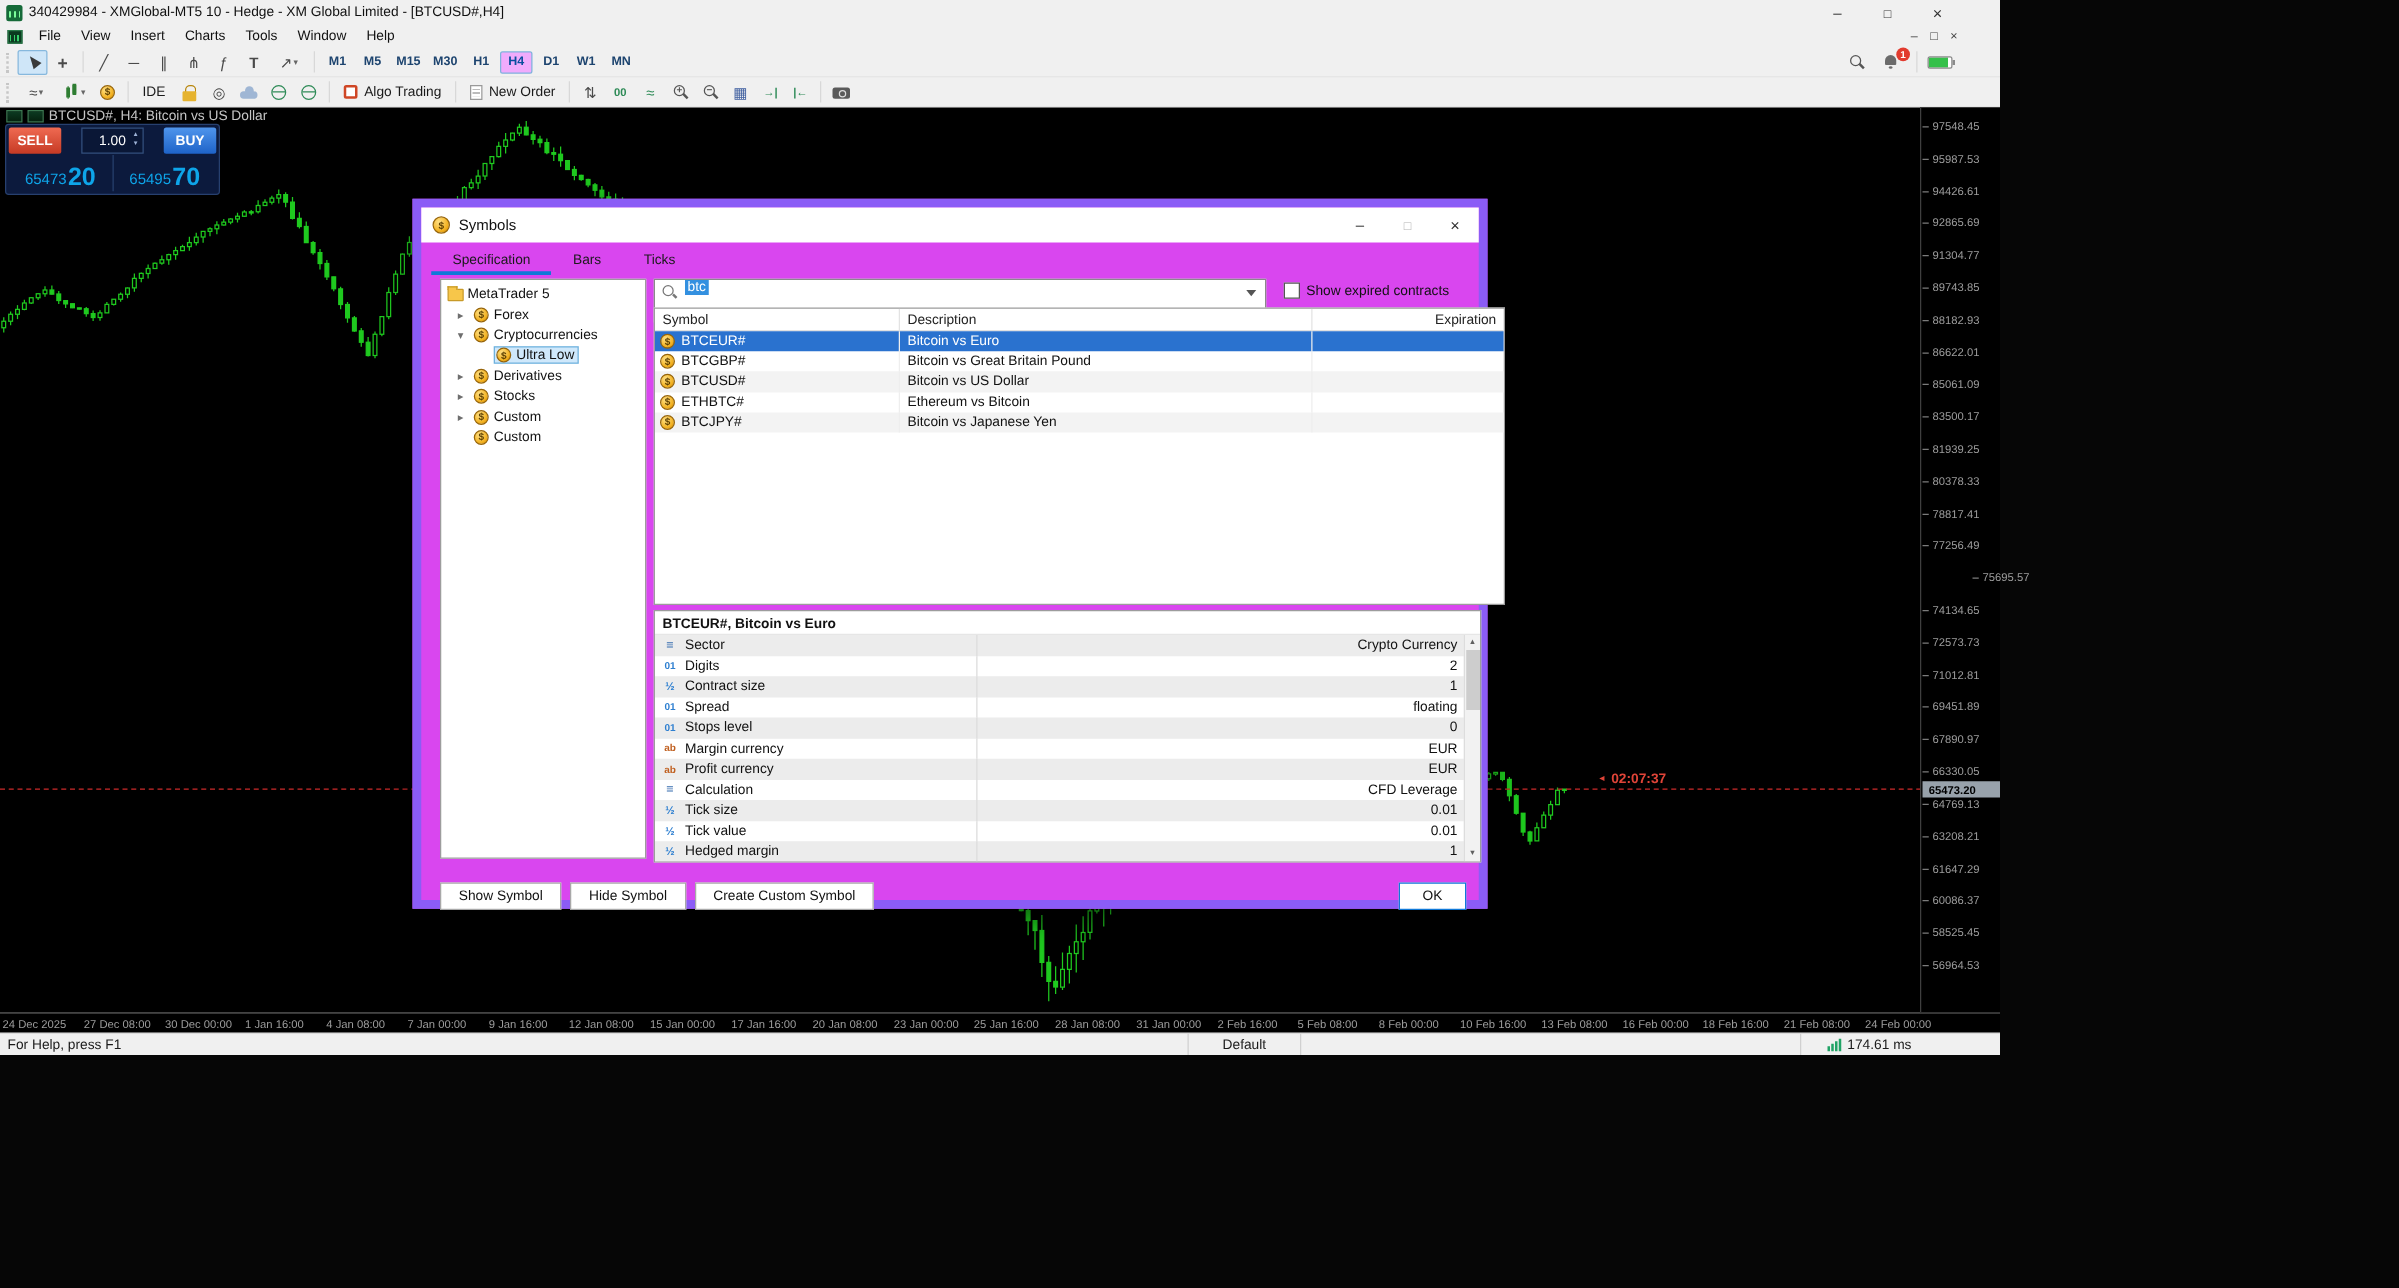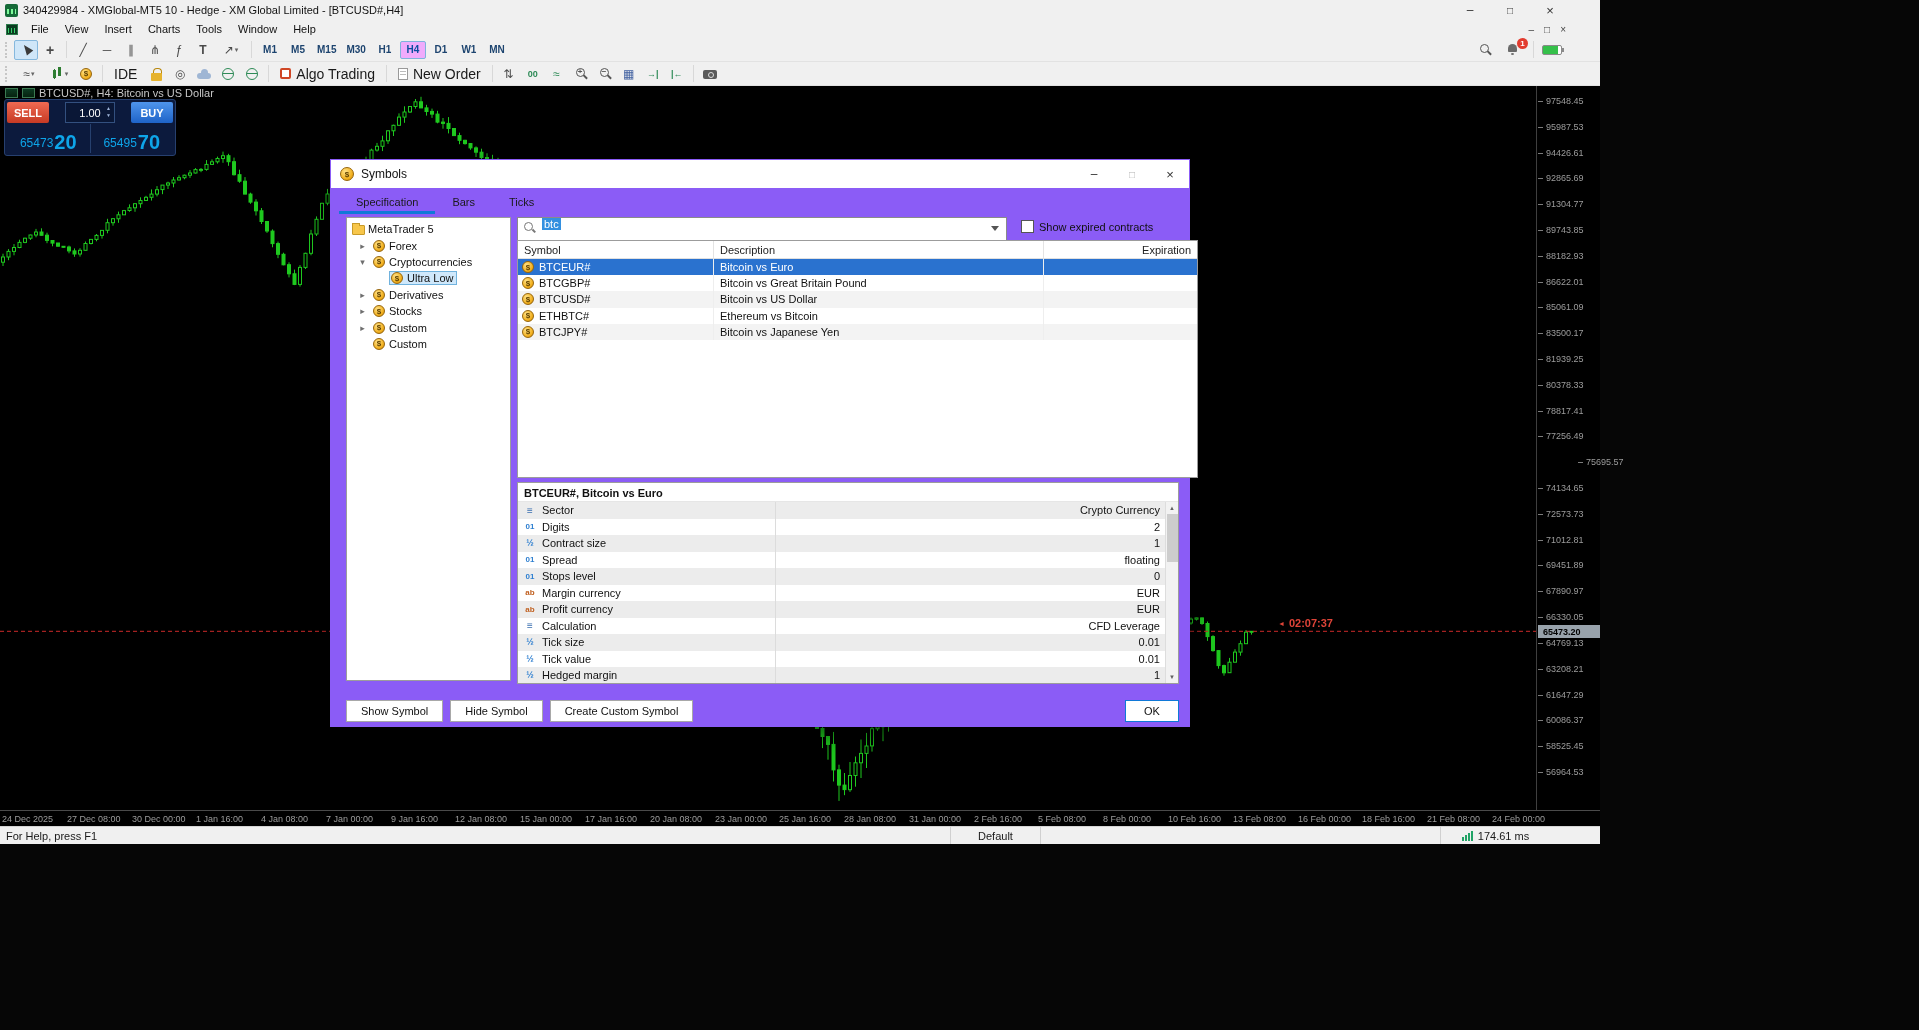--- a/index.html
+++ b/index.html
@@ -26,21 +26,21 @@
 
 
 .toolbar{height:24px;background:#f0f0f0;border-bottom:1px solid #e2e2e2;display:flex;align-items:center;padding-left:4px}
 .grip{width:5px;height:16px;border-left:2px dotted #c6c6c6;margin:0 4px 0 1px}
 .sep{width:1px;height:17px;background:#d8d8d8;margin:0 4px}
 .tb-btn{width:24px;height:20px;display:flex;align-items:center;justify-content:center;color:#4a4a4a;font-size:12px;
  border:1px solid transparent;border-radius:2px;position:relative}
 .tb-btn.active{background:#cfe6f8;border-color:#86b8dd}
 .gly{font-size:12px;color:#4a4a4a}
 .caret{font-size:7px;color:#666;margin-left:1px}
-.tb-label-btn{display:flex;align-items:center;gap:5px;height:20px;padding:0 7px;font-size:14px;color:#1a1a1a;border-radius:2px}
+.tb-label-btn{display:flex;align-items:center;gap:5px;height:20px;padding:0 7px;font-size:11px;color:#1a1a1a;border-radius:2px}
 .tb-right{margin-left:auto;margin-right:38px;display:flex;align-items:center;gap:4px}
 .tf-group{display:flex;align-items:center}
 .tf-btn{min-width:26px;height:18px;padding:0 3px;margin:0 1px;display:flex;align-items:center;justify-content:center;
  font-size:10px;font-weight:bold;color:#1d446f;border:1px solid transparent;border-radius:2px}
 .tf-btn.active{background:#f0abfc;border-color:#7fb2dd;color:#0a4f9e}
 
 
 .i-cursor{width:14px;height:14px;position:relative}
 .i-cursor::before{content:"";position:absolute;left:4px;top:1px;width:0;height:0;border-style:solid;
  border-width:0 4px 10px 4px;border-color:transparent transparent #3a3a3a transparent;transform:rotate(-38deg)}
@@ -114,21 +114,21 @@
 .sb-flex{flex:1}
 .sb-panel{border-left:1px solid #d0d0d0;height:100%;display:flex;align-items:center;justify-content:center;padding:0 10px}
 .sb-profile{width:90px}
 .sb-empty{width:400px}
 .sb-conn{width:110px;gap:5px;margin-right:50px}
 .sig{display:inline-flex;align-items:flex-end;gap:1px;height:10px}
 .sig i{display:inline-block;width:2px;background:#21a366}
 .sig i:nth-child(1){height:4px}.sig i:nth-child(2){height:6px}.sig i:nth-child(3){height:8px}.sig i:nth-child(4){height:10px}
 
 
-.dialog{position:absolute;left:330px;top:159px;width:860px;height:568px;background:#8b5cf6;border:1px solid #8b5cf6;
+.dialog{position:absolute;left:330px;top:159px;width:860px;height:568px;background:#d946ef;border:7px solid #8b5cf6;
  box-shadow:2px 8px 22px rgba(0,0,0,.55);font-size:11px;z-index:10;color:#111}
 .dlg-titlebar{height:28px;background:#fff;display:flex;align-items:center;padding-left:9px;gap:7px;font-size:12px}
 .dlg-controls{margin-left:auto;display:flex}
 .dlg-btn{width:38px;height:28px;display:flex;align-items:center;justify-content:center;color:#333;font-size:12px}
 .dlg-btn.dim{color:#b5b5b5}
 .dlg-tabs{display:flex;height:26px;align-items:flex-end;padding-left:8px}
 .tab{padding:4px 17px 6px;color:#1a1a1a}
 .tab.active{box-shadow:inset 0 -3px 0 #1079d8}
 .search-box{position:absolute;left:186px;top:57px;width:490px;height:35px;background:#fff;border:1px solid #8a8a8a;
  display:flex;align-items:flex-start;padding-left:24px}

